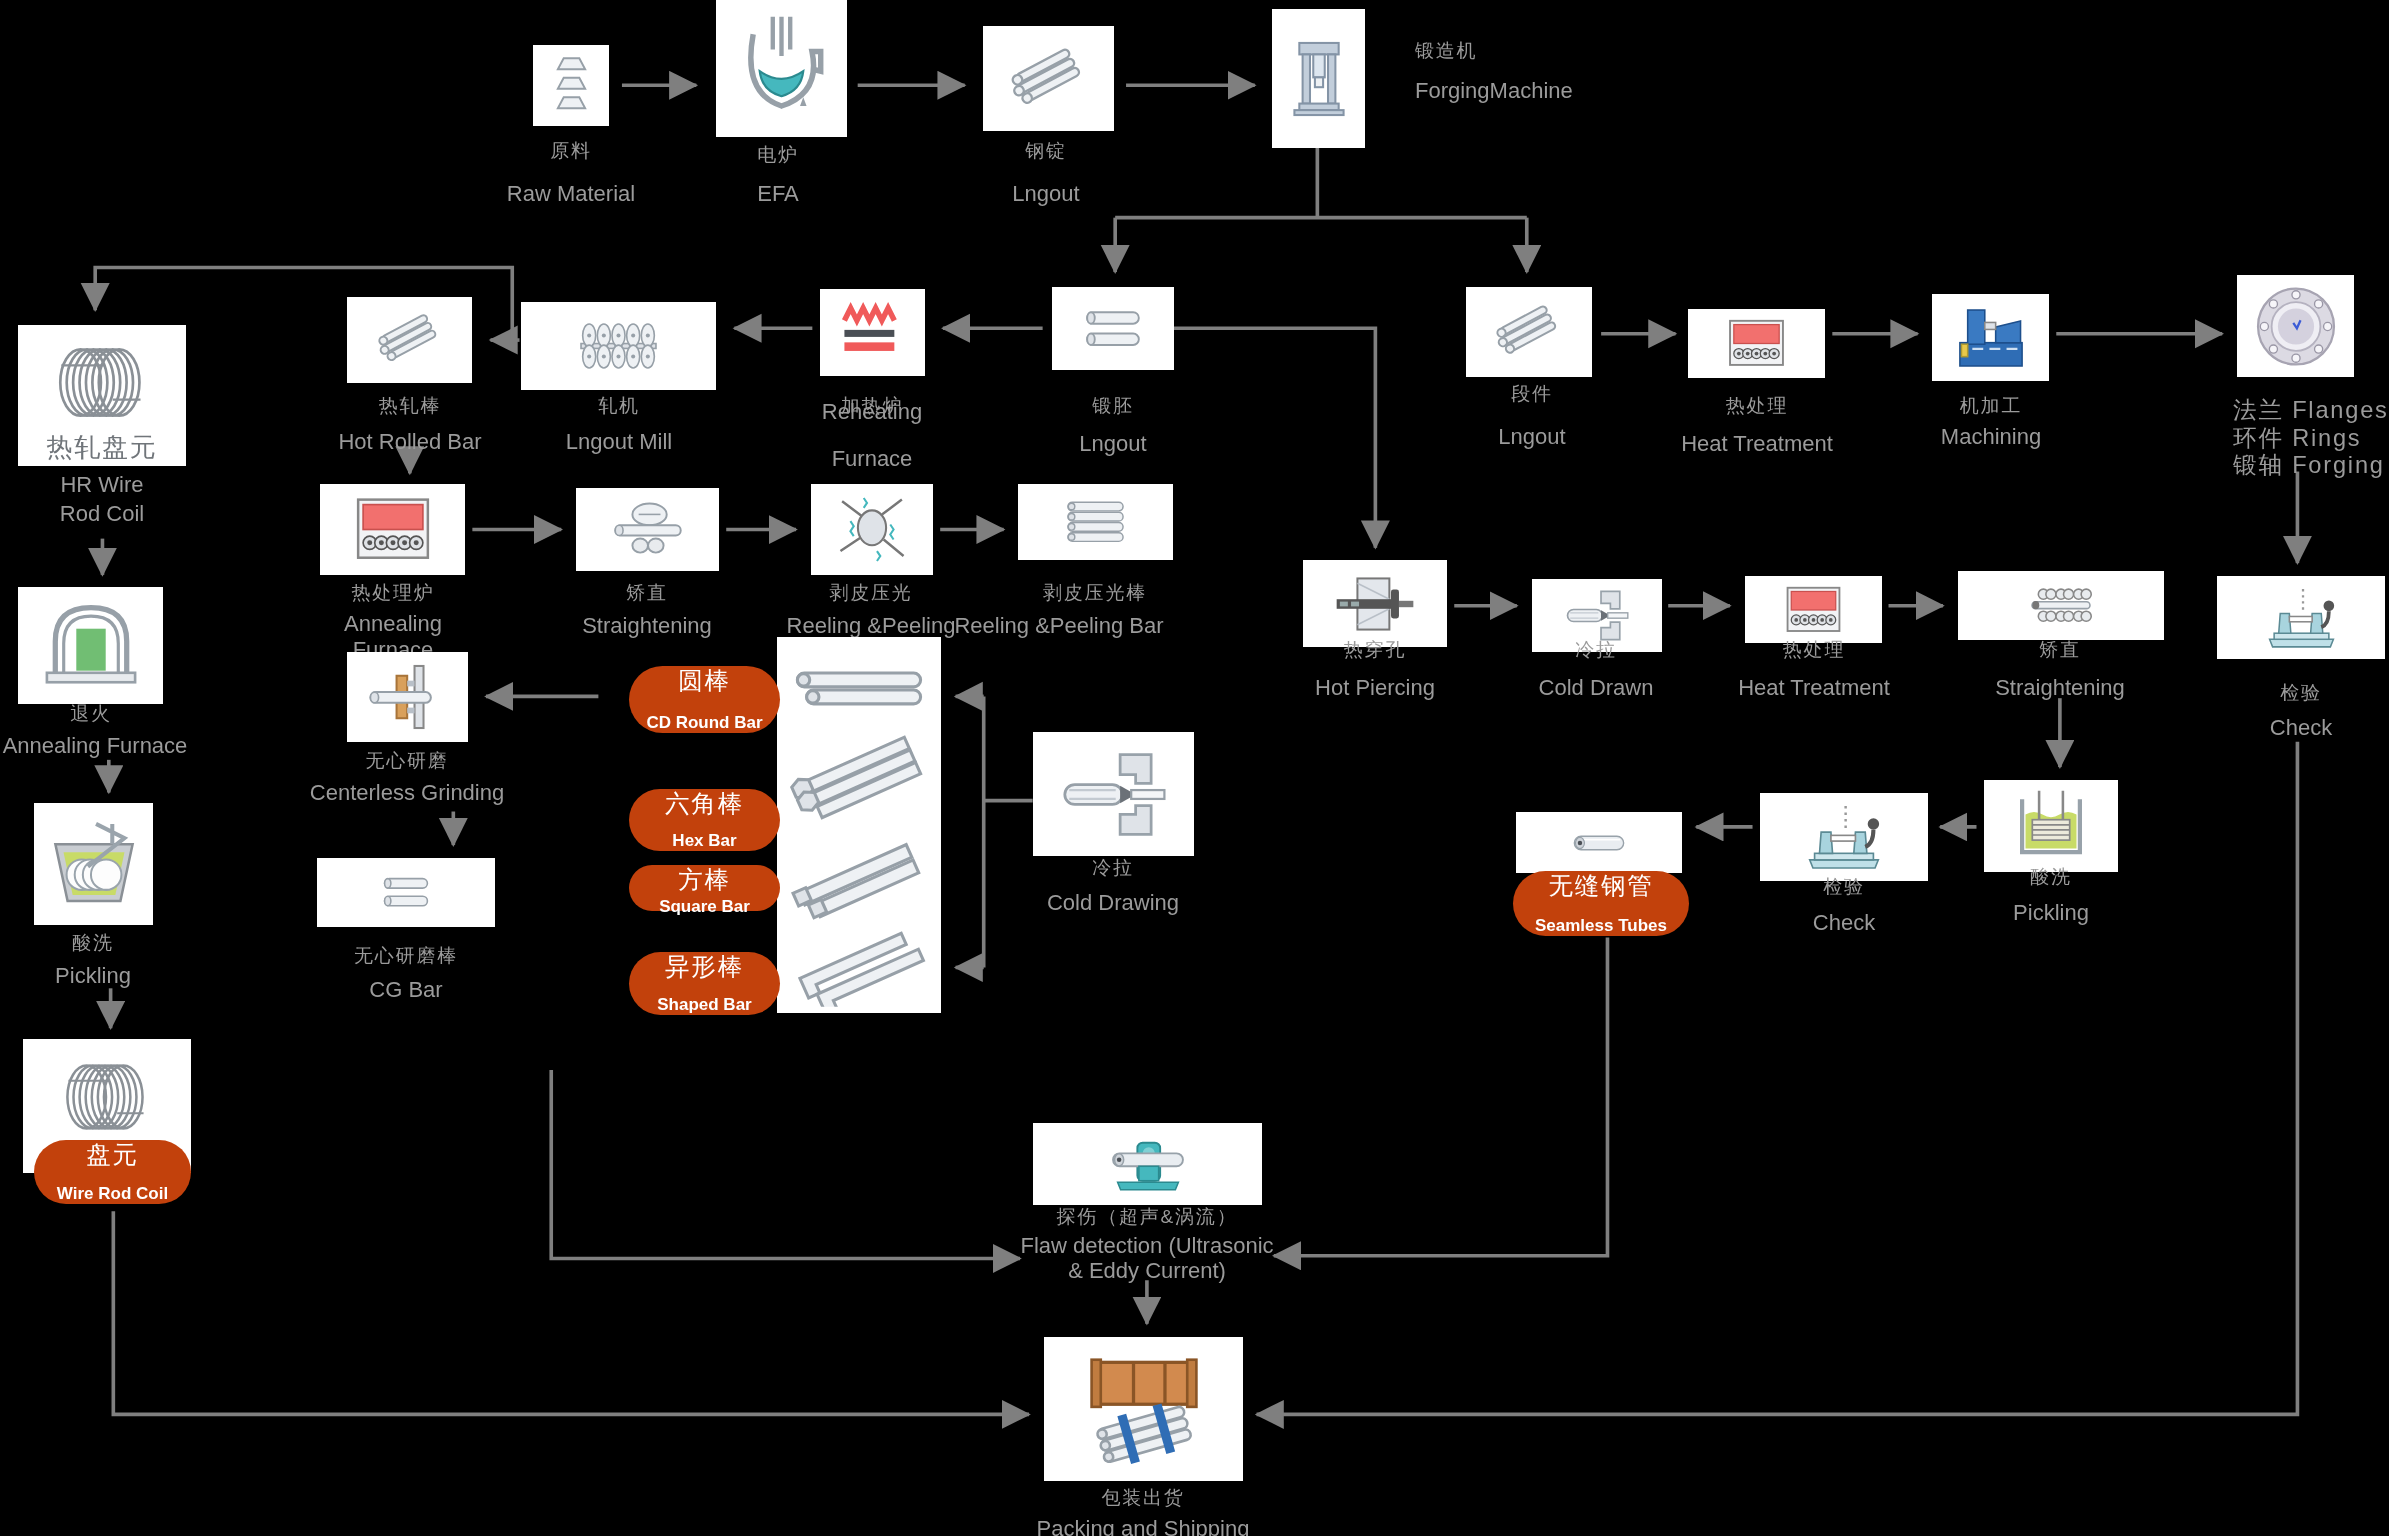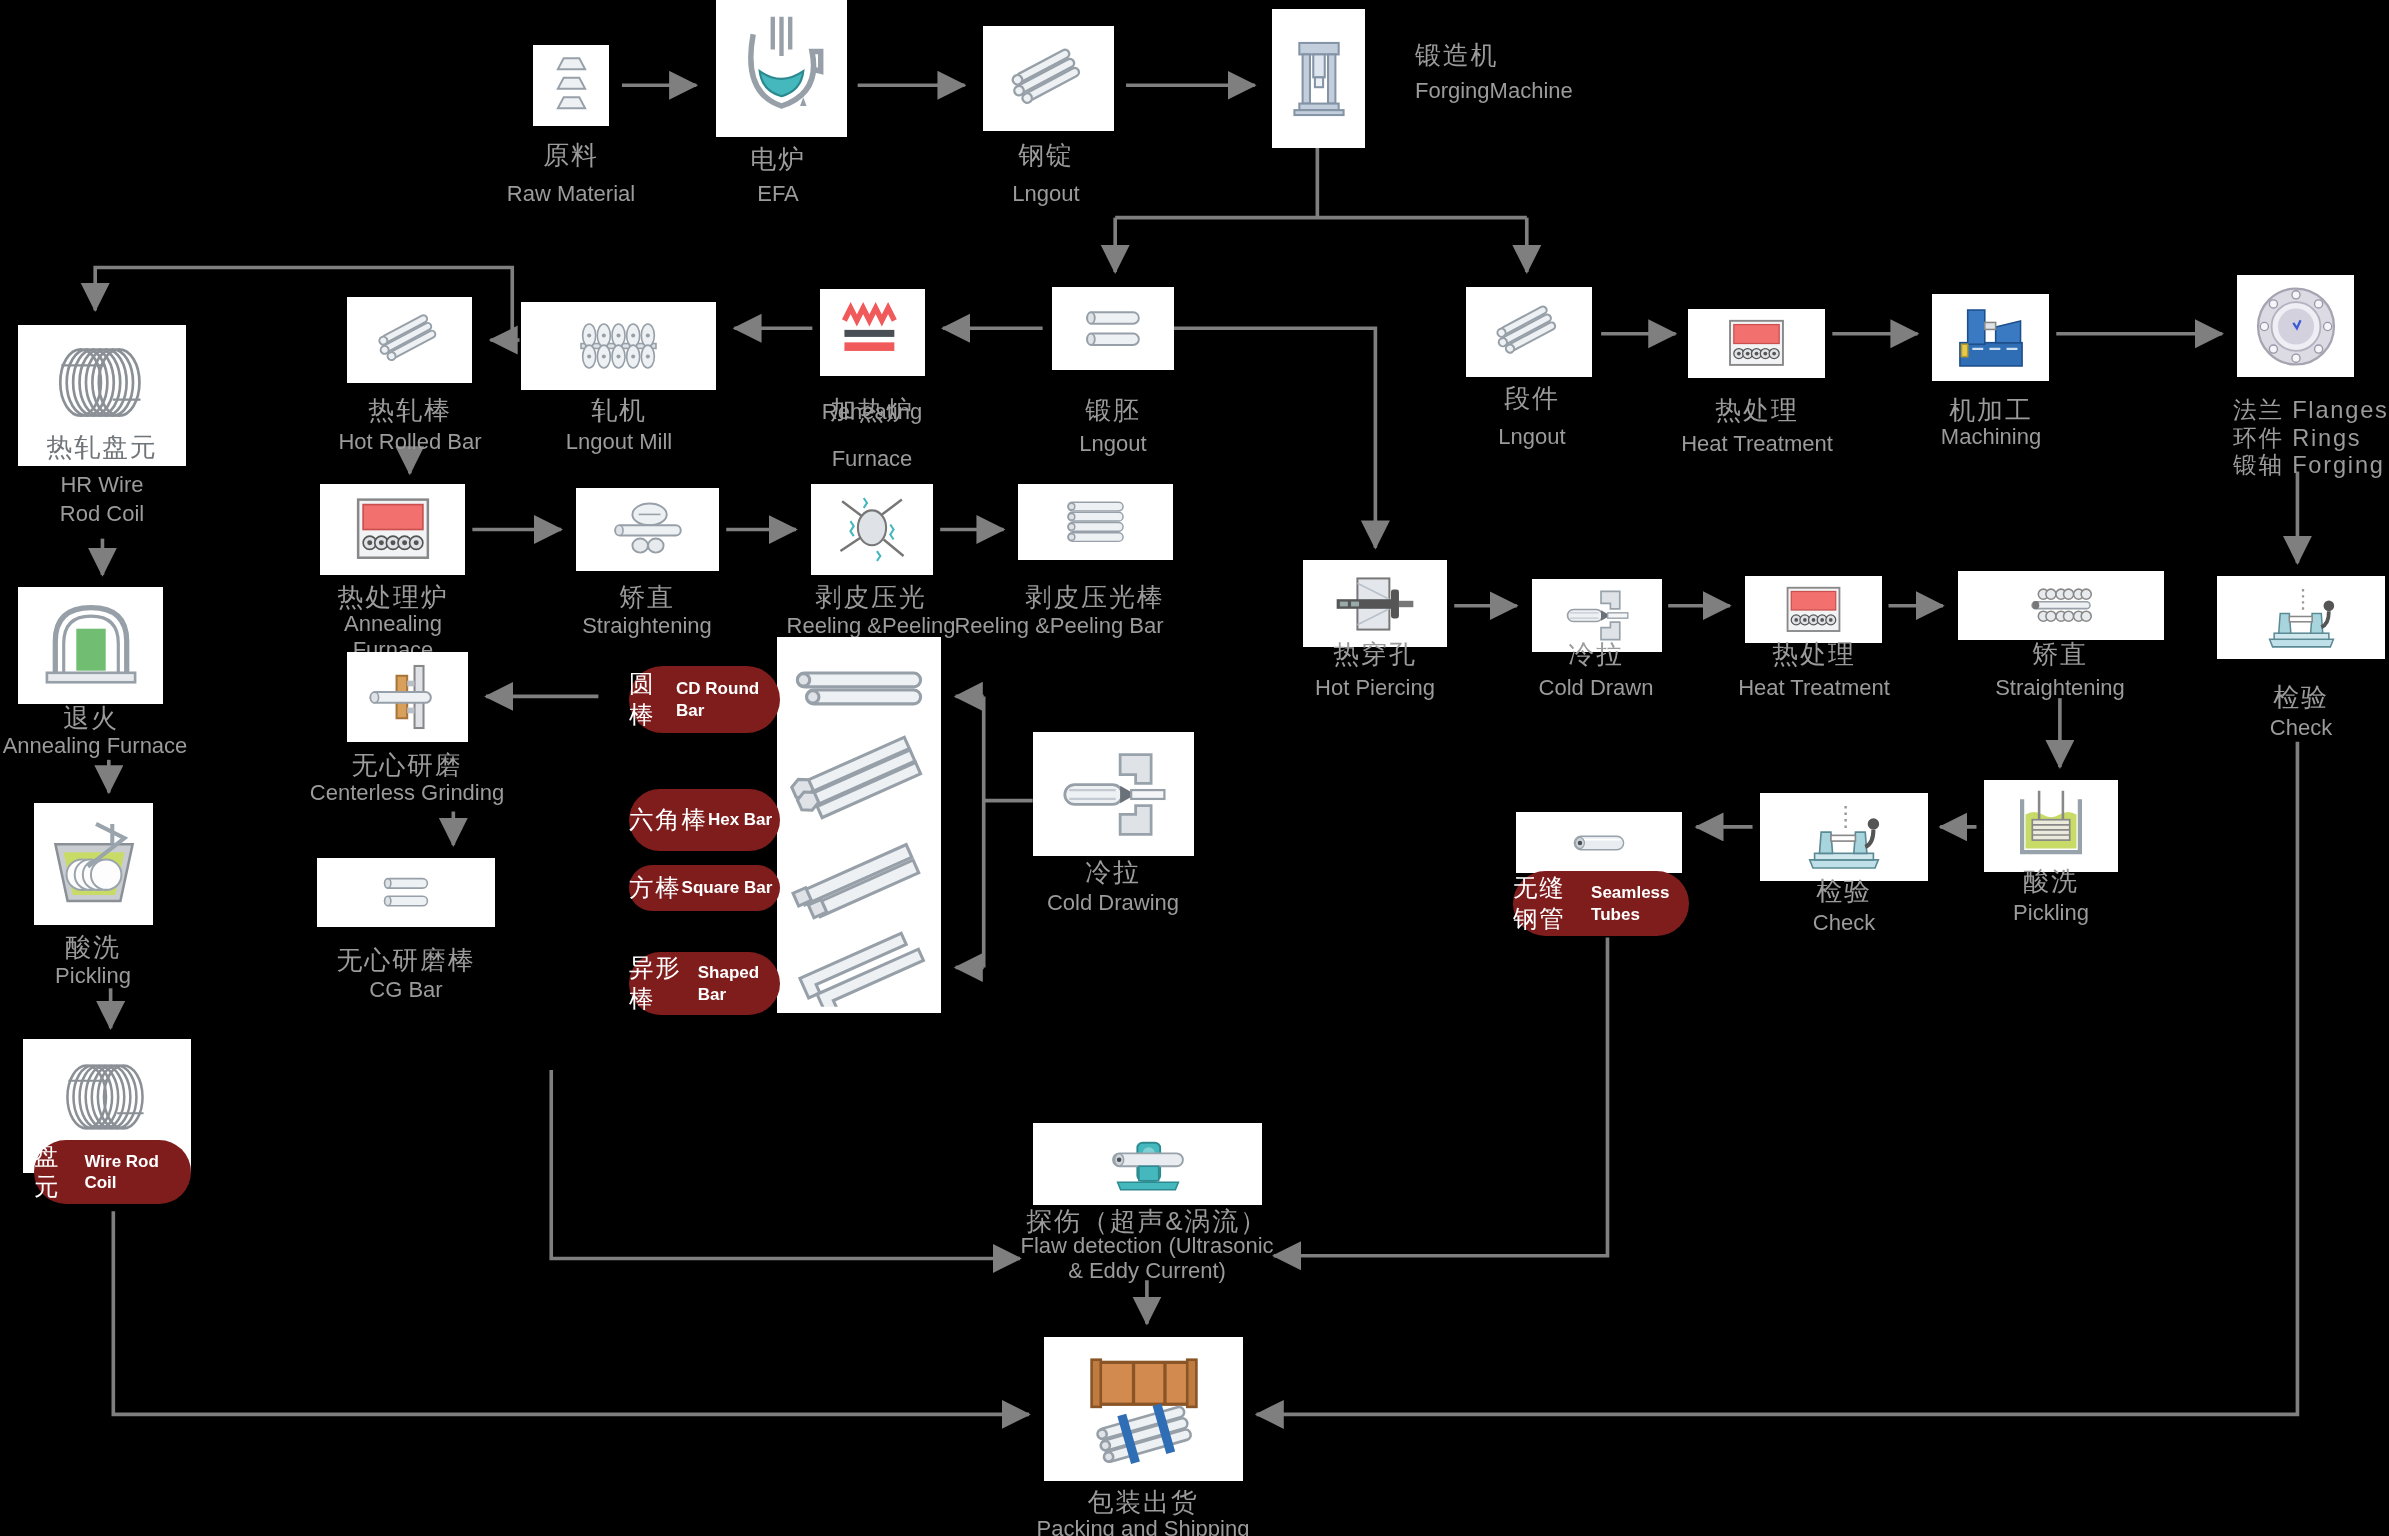--- a/index.html
+++ b/index.html
@@ -1,25 +1,25 @@
 <!DOCTYPE html>
 <html style="font-size:14.5px"><head>
 <meta charset="utf-8">
 <style>
   html,body{margin:0;padding:0;background:#000;}
   #canvas{position:relative;width:2389px;height:1536px;background:#000;overflow:hidden;
           font-family:"Liberation Sans","DejaVu Sans",sans-serif;}
   .box{position:absolute;background:#fff;display:flex;align-items:center;justify-content:center;}
   .lab{position:absolute;transform:translateX(-50%);white-space:nowrap;color:#9b9b9b;text-align:center;}
   .lab-l{position:absolute;white-space:nowrap;color:#9b9b9b;text-align:left;}
-  .cn{font-size:26px;letter-spacing:1.8px;}
+  .cn{font-size:19px;letter-spacing:1.8px;}
   .en{font-size:22px;}
   .inbox-cn{position:absolute;transform:translateX(-50%);white-space:nowrap;color:#70757a;font-size:26px;letter-spacing:1.8px;}
-  .oval{position:absolute;background:#7f1d1d;border-radius:40px;display:flex;flex-direction:row;
-        align-items:center;justify-content:flex-start;color:#fff;line-height:1.25;}
+  .oval{position:absolute;background:#c2410c;border-radius:40px;display:flex;flex-direction:column;
+        align-items:center;justify-content:space-between;color:#fff;line-height:1.25;}
   .ocn{font-size:24.5px;letter-spacing:1.8px;}
   .oen{font-size:17px;font-weight:bold;}
   svg.icon{display:block;}
   #conn{position:absolute;left:0;top:0;}
   #conn polyline{fill:none;stroke:#7f7f7f;stroke-width:4;}
 </style>
 </head>
 <body>
 
 <div id="canvas">

